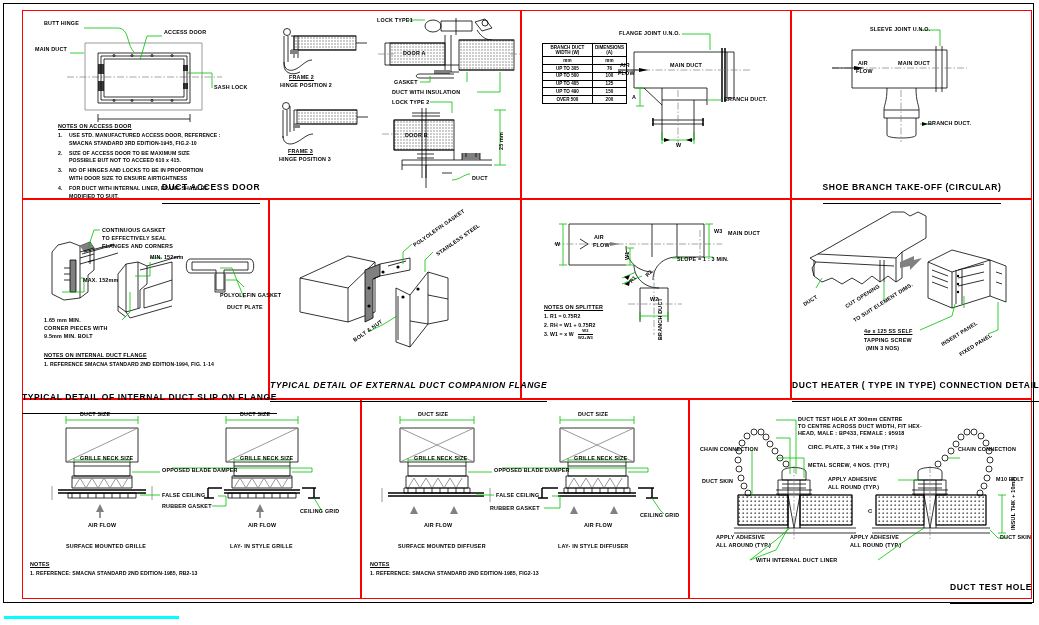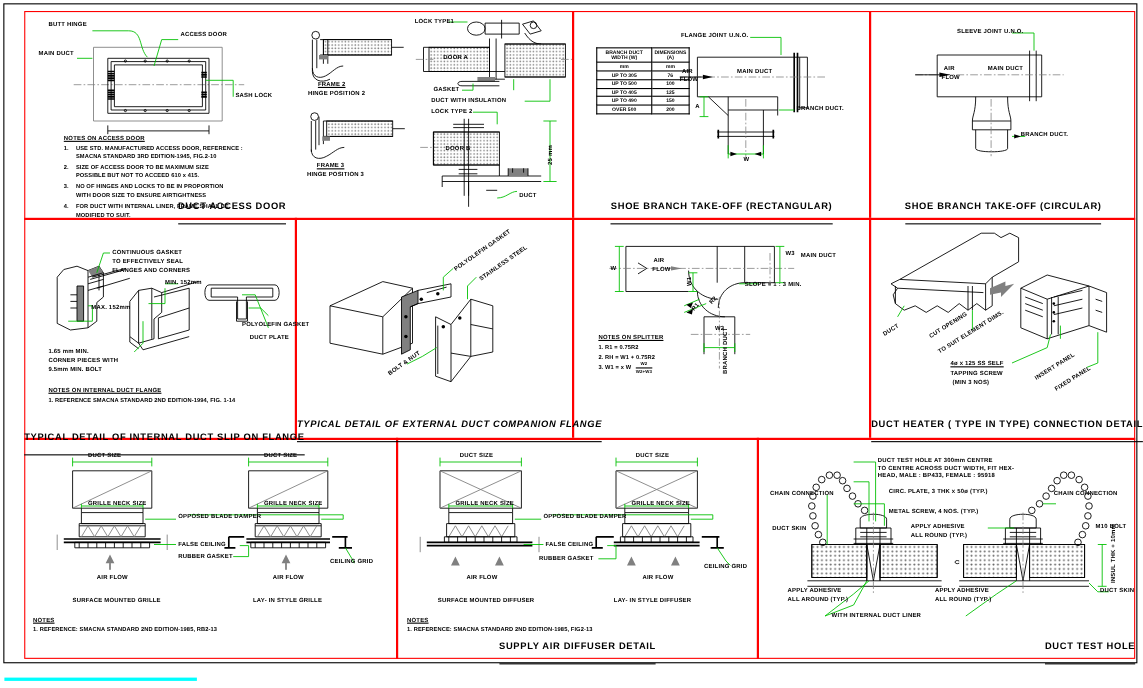--- a/index.html
+++ b/index.html
@@ -272,23 +272,20 @@
             <td>UP TO 490</td>
             <td>150</td>
           </tr>
       <tr>
             <td>OVER 500</td>
             <td>200</td>
           </tr>
     </tbody>
       </table>
 
-    <div class="ptitle" style="top:172px;">
-      <span>SHOE BRANCH TAKE-OFF (RECTANGULAR)</span>
-    </div>
   </div>
 
   <div class="panel" style="left:792px;top:10px;width:240px;height:188px;">
     <svg width="240" height="188" viewBox="0 0 240 188">
       <path class="st" d="M60,40 L155,40 L155,78 L60,78 L60,40"></path>
       <path class="st" d="M144,36 L144,82 M150,36 L150,82"></path>
       <path class="dash" d="M40,58 L175,58"></path>
       <path class="st" d="M95,78 C95,92 92,95 92,100 L127,100 C127,95 124,92 124,78"></path>
       <path class="st" d="M92,100 L92,108 L127,108 L127,100"></path>
       <path class="st" d="M95,108 L95,125 C95,129 124,129 124,125 L124,108"></path>
@@ -591,23 +588,20 @@
 
     <div class="lbl" style="left:216px;top:11px;">DUCT SIZE</div>
     <div class="lbl" style="left:212px;top:55px;">GRILLE NECK SIZE</div>
     <div class="lbl" style="left:128px;top:105px;">RUBBER GASKET</div>
     <div class="lbl" style="left:222px;top:122px;">AIR FLOW</div>
     <div class="lbl" style="left:278px;top:112px;">CEILING GRID</div>
     <div class="lbl" style="left:196px;top:143px;">LAY- IN STYLE DIFFUSER</div>
 
     <div class="note-head" style="position:absolute;left:8px;top:161px;">NOTES</div>
     <div class="note-li" style="position:absolute;left:8px;top:170px;">1.    REFERENCE: SMACNA STANDARD 2ND EDITION-1985, FIG2-13</div>
-    <div class="ptitle" style="top:182px;">
-      <span>SUPPLY AIR DIFFUSER DETAIL</span>
-    </div>
   </div>
 
   <div class="panel" style="left:690px;top:400px;width:342px;height:199px;">
     <svg width="342" height="199" viewBox="0 0 342 199">
 
       <rect class="hatch2" x="48" y="95" width="50" height="30"></rect>
       <path class="st" d="M48,95 L98,95 M48,125 L98,125 M48,95 L48,125"></path>
       <rect class="hatch2" x="110" y="95" width="52" height="30"></rect>
       <path class="st" d="M110,95 L162,95 M110,125 L162,125 M162,95 L162,125"></path>
       <path class="st" d="M44,128 L166,128 M44,133 L166,133"></path>

